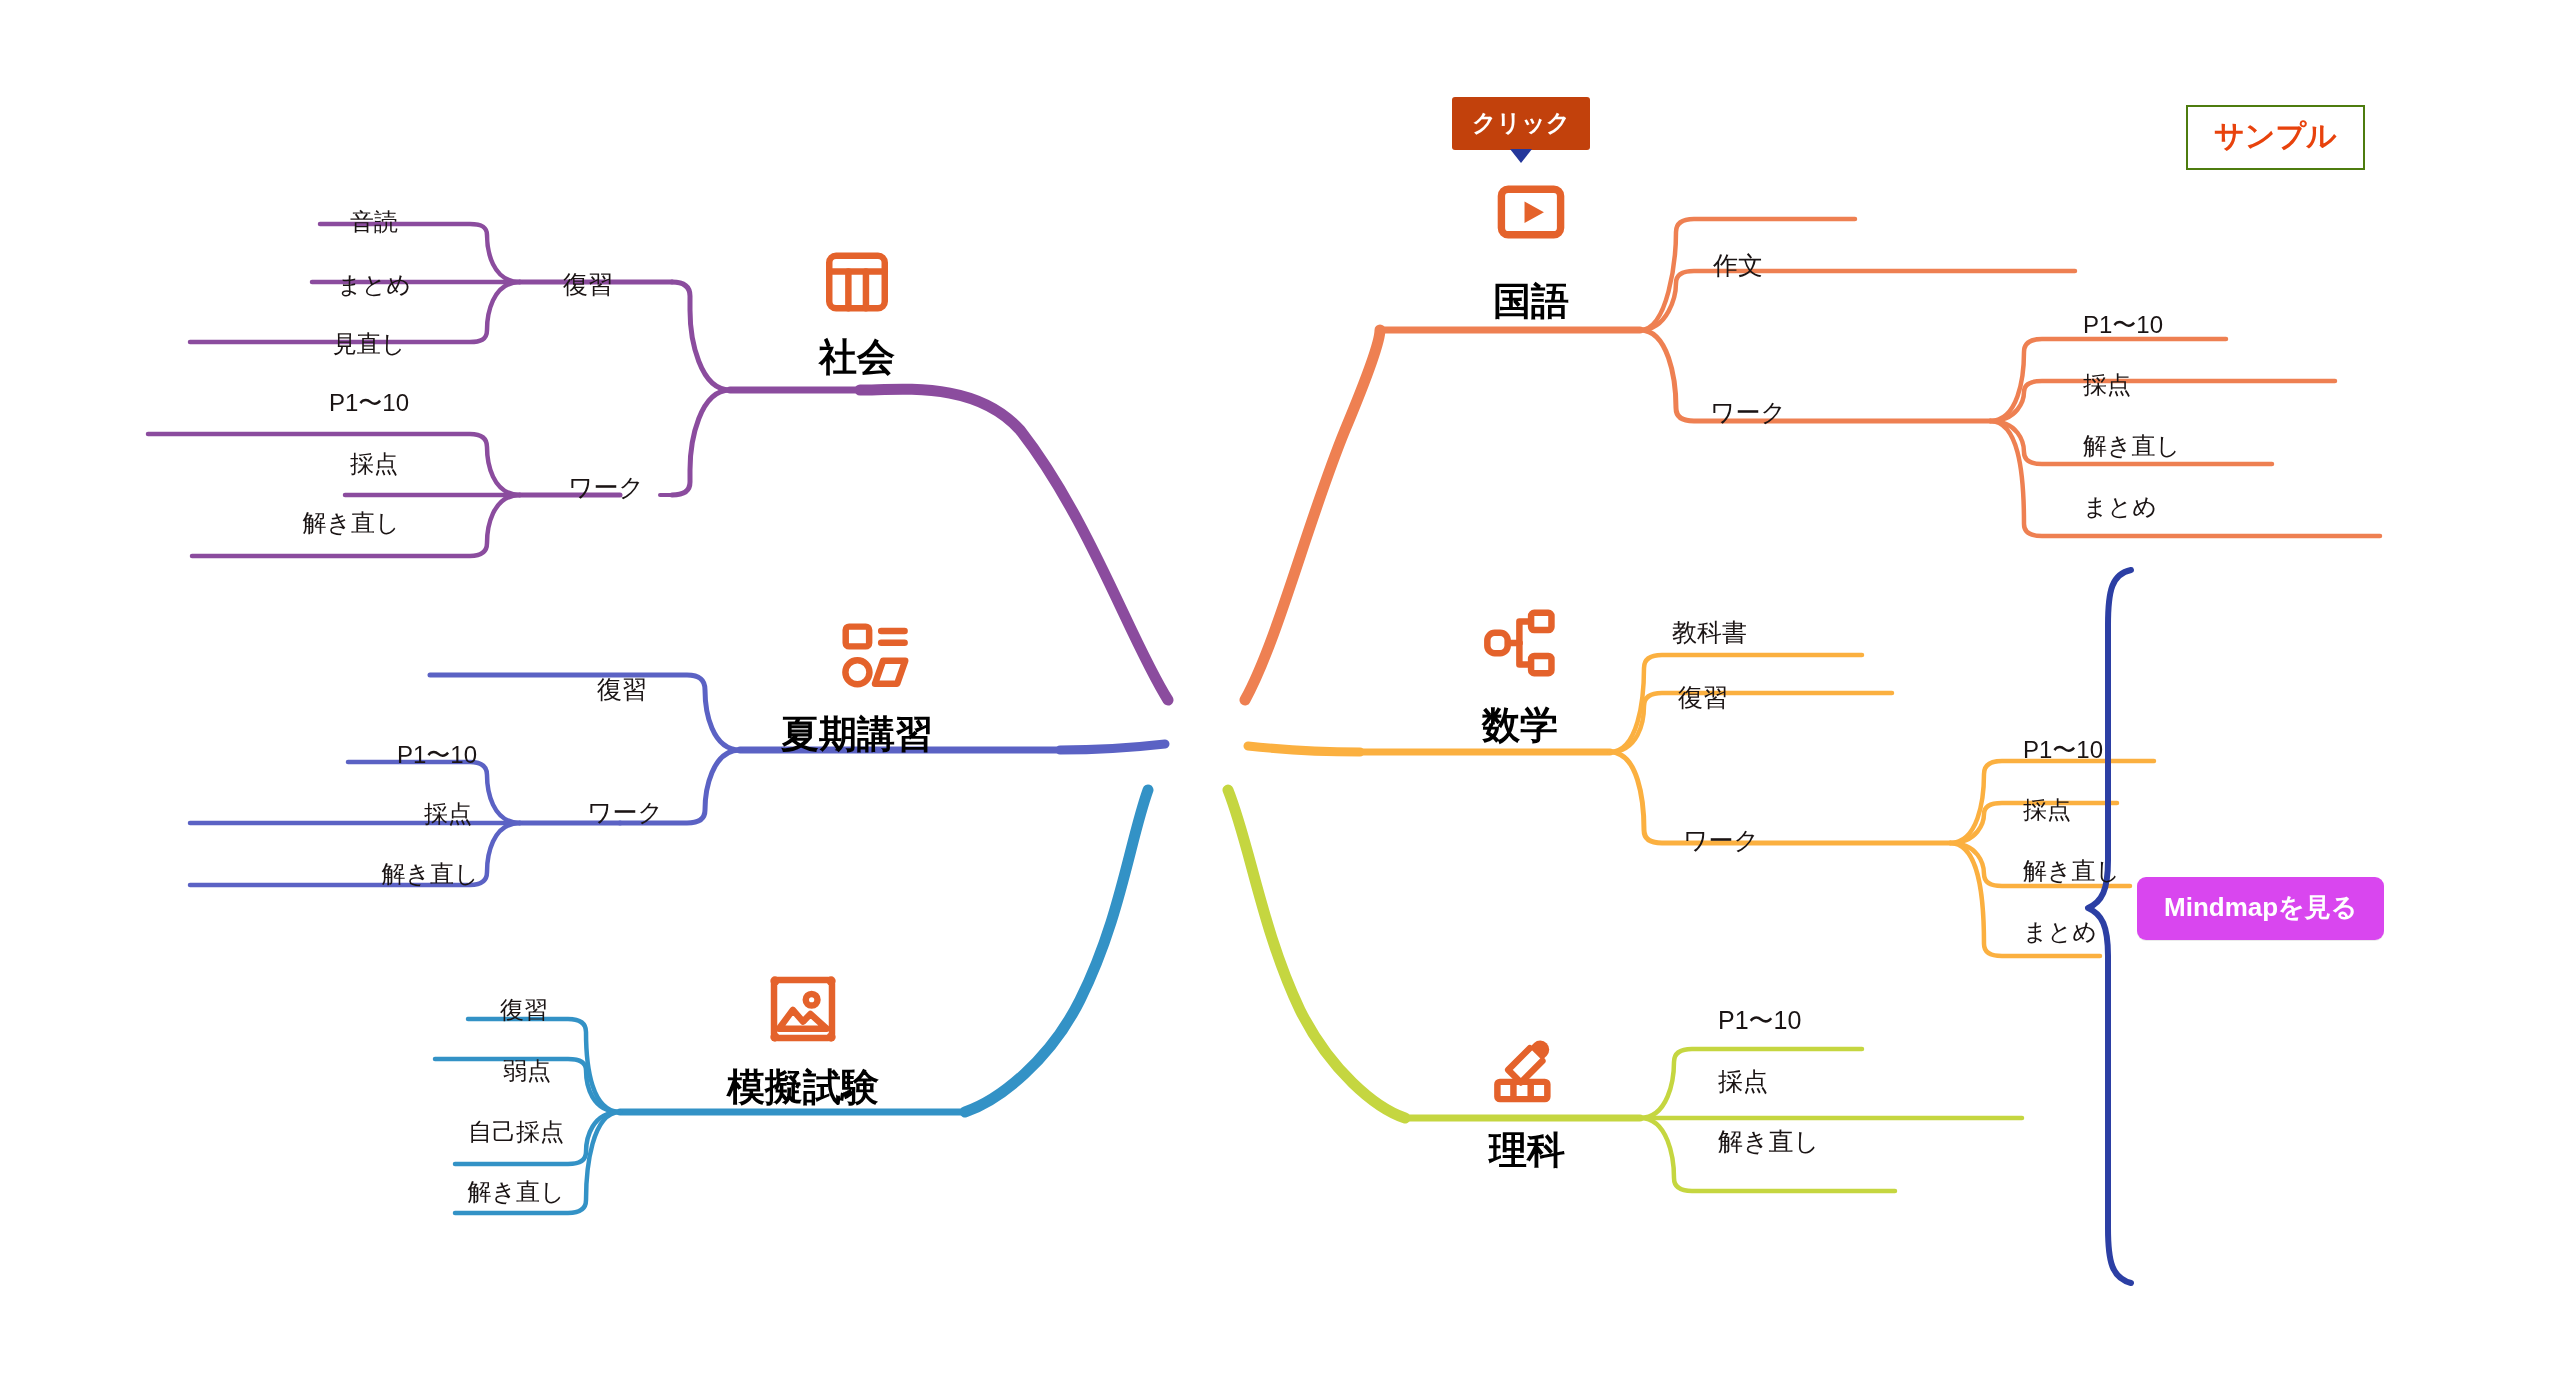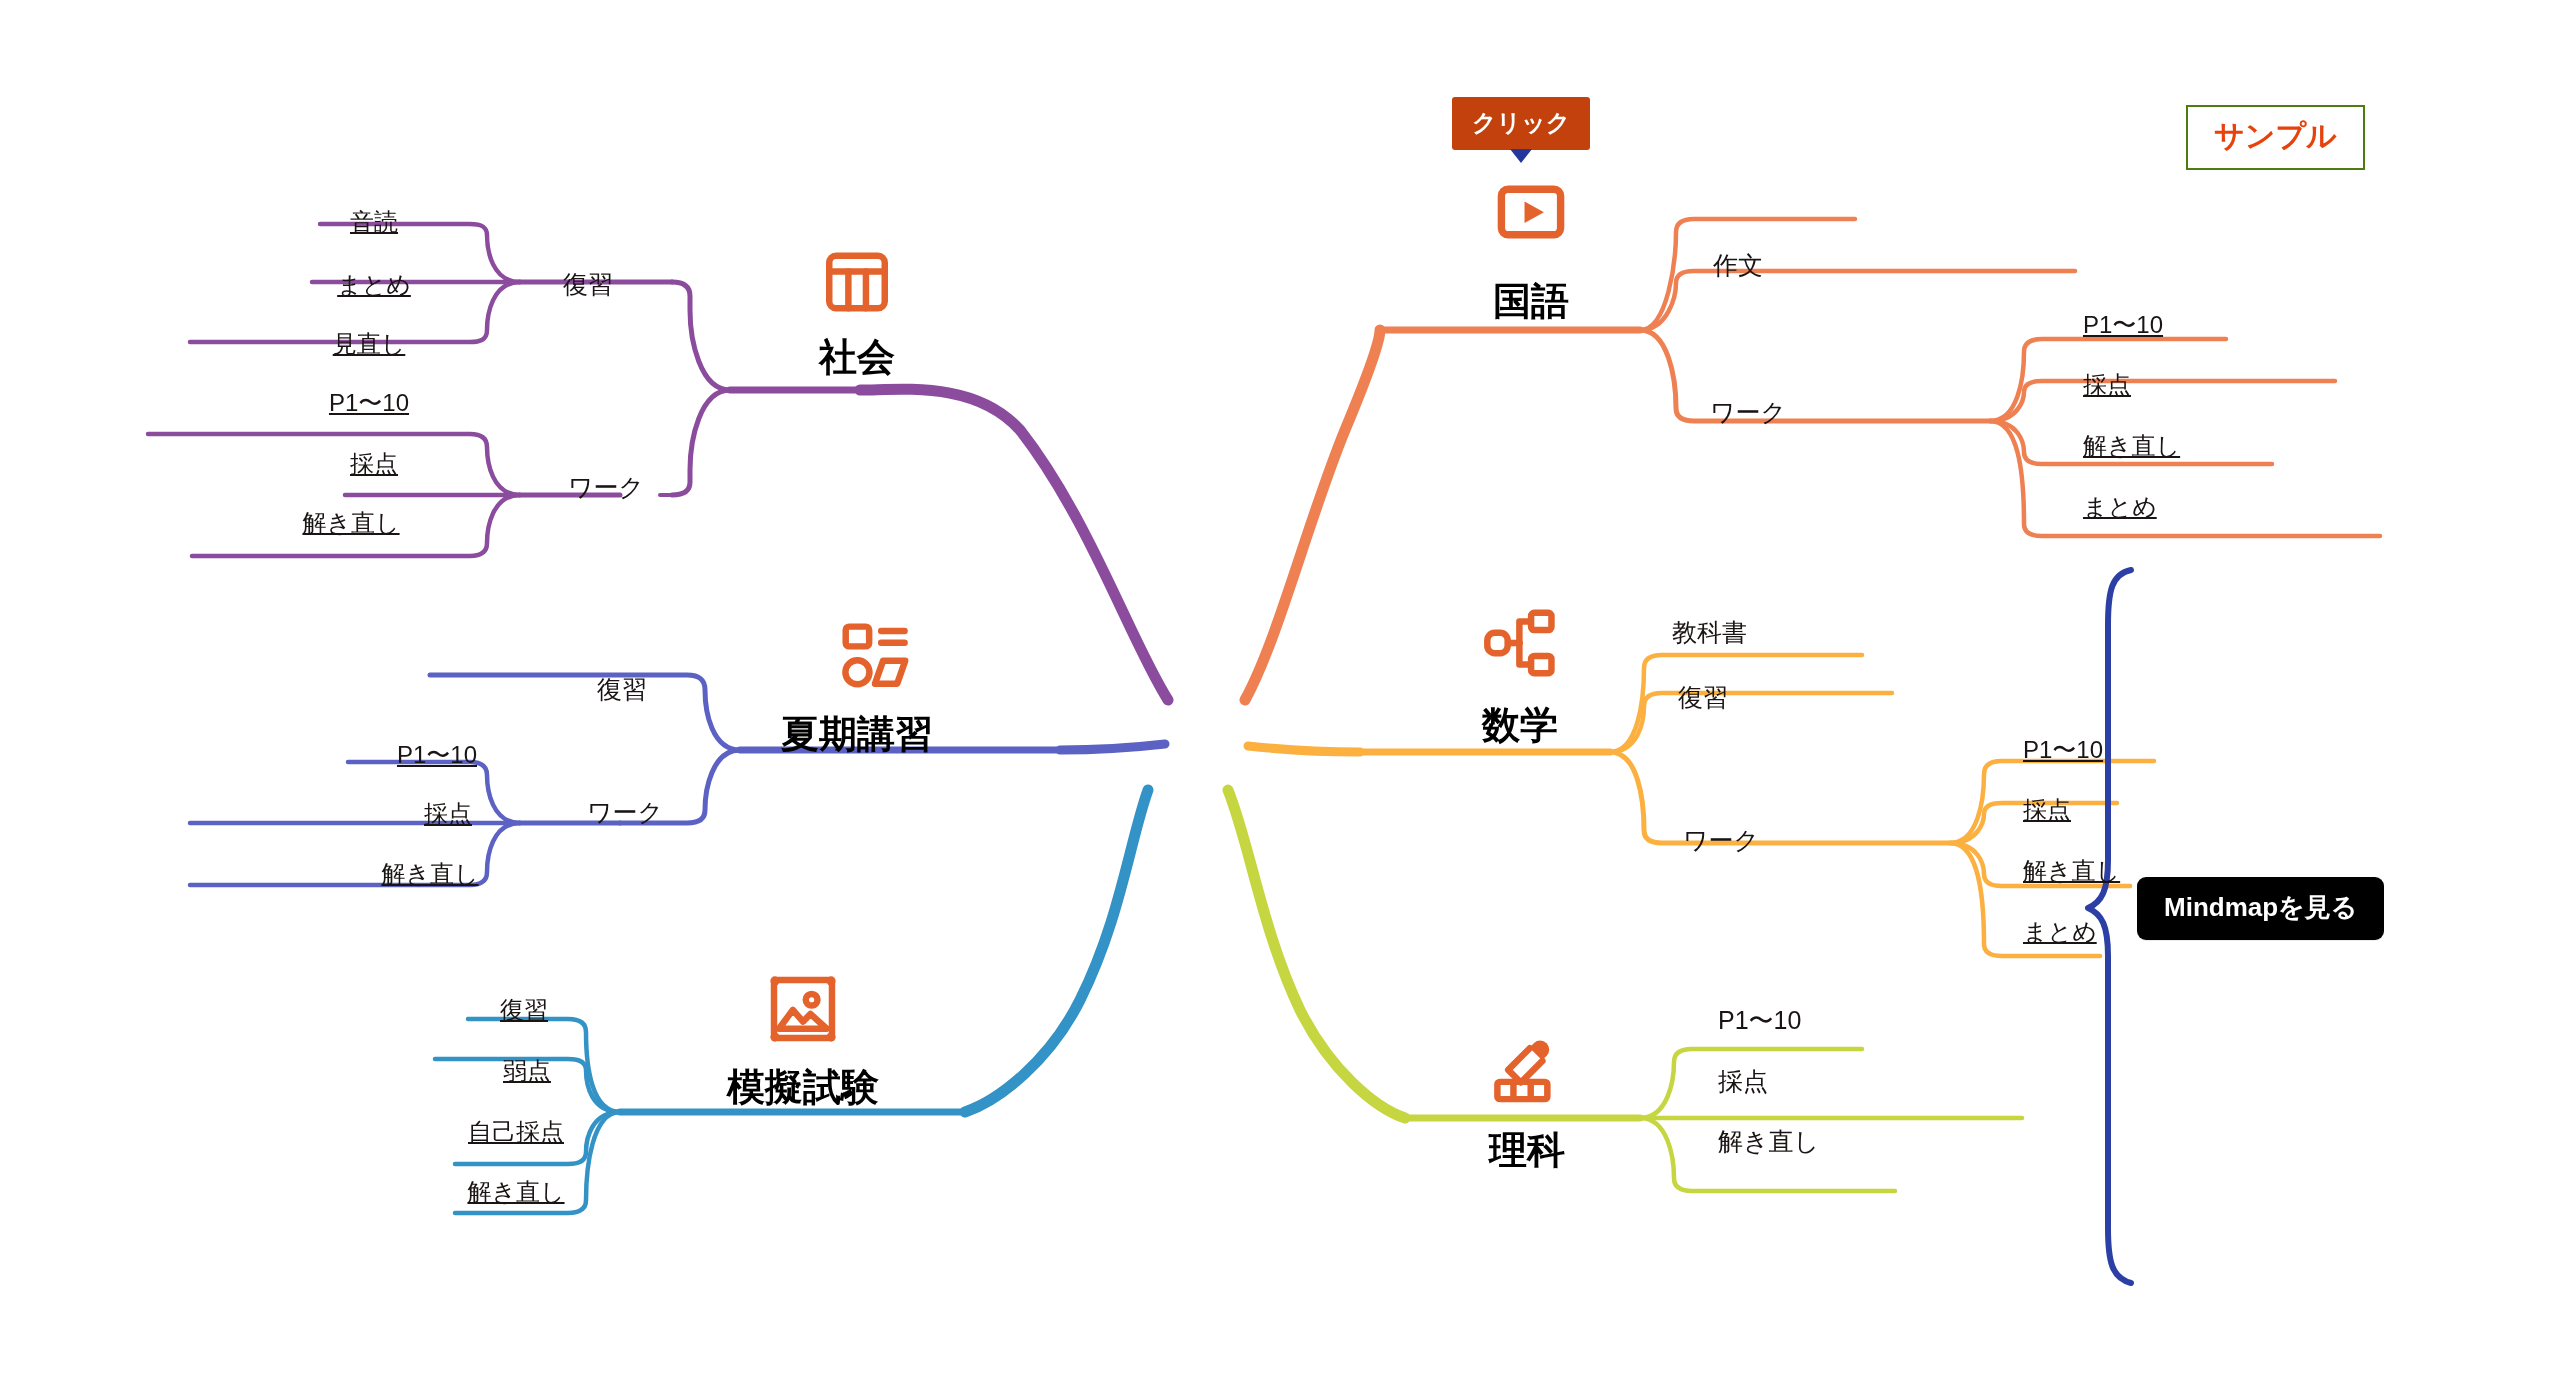--- a/index.html
+++ b/index.html
@@ -7,21 +7,21 @@
     font-family:"Liberation Sans","DejaVu Sans",sans-serif;
     width:2560px;height:1375px;position:relative;overflow:hidden;
     -webkit-font-smoothing:antialiased;
   }
   #stage{position:absolute;left:0;top:0;width:2560px;height:1375px;}
   svg#wires{position:absolute;left:0;top:0;width:2560px;height:1375px;pointer-events:none;}
 
   .lbl{position:absolute;white-space:nowrap;color:#1a1414;line-height:1;}
   .lbl.lvl1{font-size:38px;font-weight:bold;color:#000000;}
   .lbl.lvl2{font-size:25px;font-weight:normal;}
-  .lbl.lvl3{font-size:24px;font-weight:normal;text-decoration:underline;}
+  .lbl.lvl3{font-size:24px;font-weight:normal;}
   .anchor-c{transform:translate(-50%,-50%);}
   .anchor-l{transform:translate(0,-50%);}
 
   
   #root-node{
     position:absolute;left:1205px;top:757px;transform:translate(-50%,-50%);
     font-size:44px;font-weight:bold;color:#E8420C;letter-spacing:.5px;white-space:nowrap;
   }
 
   
@@ -41,21 +41,21 @@
   }
   
   #sample-badge{
     position:absolute;left:2186px;top:105px;
     border:2px solid #4d7c0f;color:#E8420C;background:#fff;
     font-size:30px;font-weight:bold;padding:9px 26px 11px 26px;white-space:nowrap;
   }
   
   #cta-button{
     position:absolute;left:2137px;top:877px;
-    background:#000000;color:#ffffff;font-size:26px;font-weight:bold;
+    background:#d946ef;color:#ffffff;font-size:26px;font-weight:bold;
     padding:13px 27px 15px 27px;border-radius:9px;white-space:nowrap;
     box-shadow:0 1px 0 rgba(0,0,0,.08);
   }
 </style>
 </head>
 <body>
 
 <div id="stage">
 
   <svg id="wires" viewBox="0 0 2560 1375" preserveAspectRatio="none">

